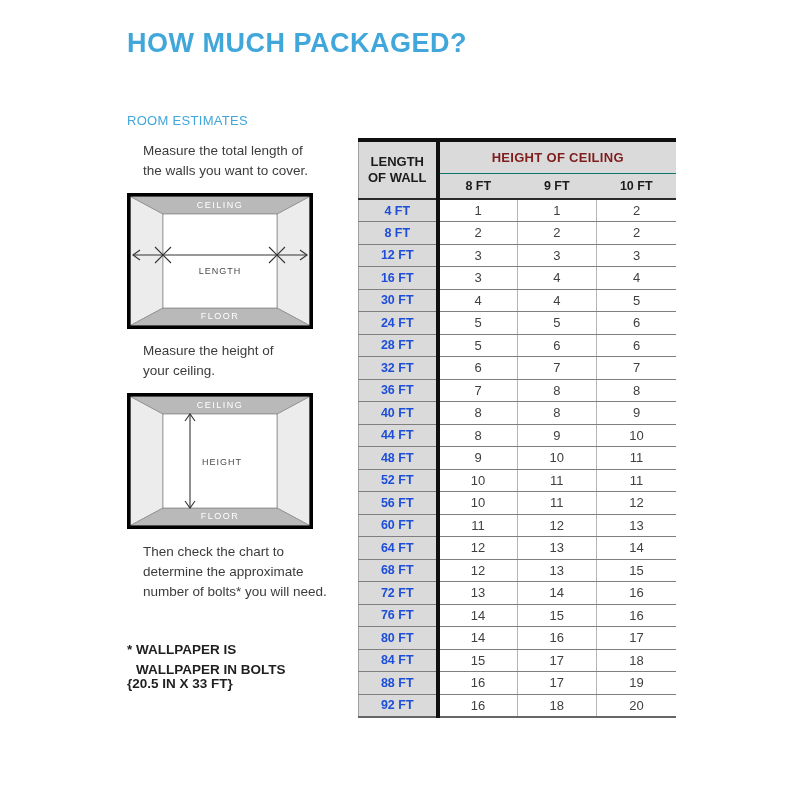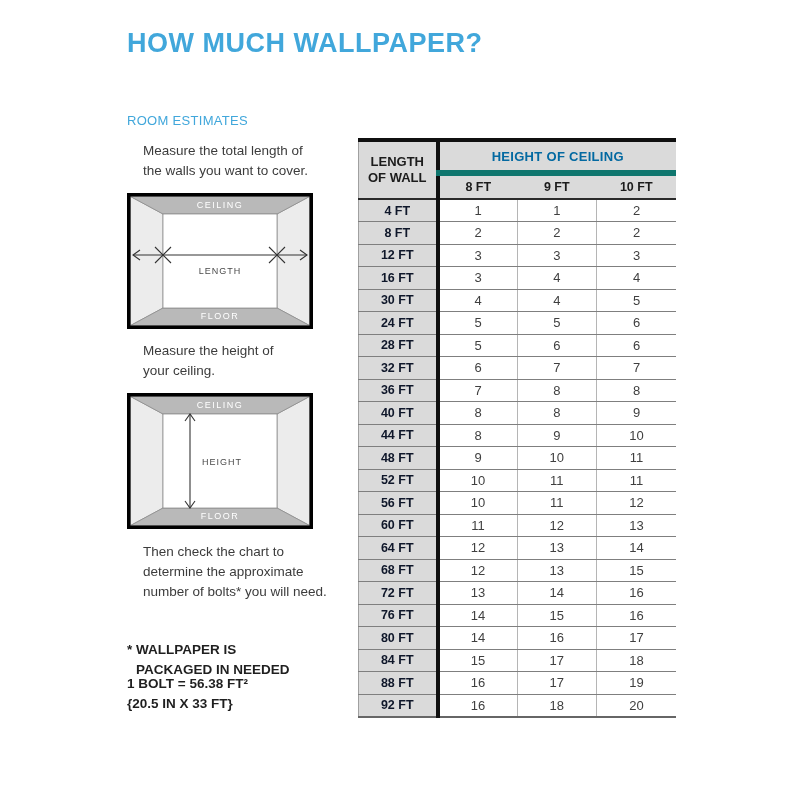--- a/index.html
+++ b/index.html
@@ -65,46 +65,46 @@
   }
   th,td{padding:0;text-align:center;vertical-align:middle;}
   th.corner{
     width:79px;background:var(--hdr-gray);
     border-right:4px solid var(--dark);
     border-bottom:2px solid #2a2a2a;
     font-size:13px;font-weight:bold;color:#1c1c1c;line-height:16px;
   }
   th.group{
     background:var(--hdr-gray);height:33px;
-    border-bottom:6px solid #0f766e;
-    font-size:13px;font-weight:bold;color:#0369a1;letter-spacing:.3px;
+    border-bottom:1px solid #0f766e;
+    font-size:13px;font-weight:bold;color:#7f1d1d;letter-spacing:.3px;
   }
   tr.subhead th{
     background:var(--hdr-gray);height:26px;
     border-bottom:2px solid #2a2a2a;
     font-size:12.5px;font-weight:bold;color:#1c1c1c;
   }
   tbody td{
     height:22.5px;font-size:13px;color:#3f3f3f;
     border-bottom:1.5px solid #7f7f7f;
   }
   tbody td.rowhead{
     background:var(--hdr-gray);
     border-right:4px solid var(--dark);
-    font-size:12.5px;font-weight:bold;color:#0f172a;
+    font-size:12.5px;font-weight:bold;color:#1d4ed8;
   }
   tbody td.val + td.val{border-left:1px solid #b5b5b5;}
   tbody tr:last-child td{border-bottom:2px solid #666;}
 </style>
 </head>
 <body>
 
 <div class="page">
 
-  <h1 class="page-title">HOW MUCH WALLPAPER?</h1>
+  <h1 class="page-title">HOW MUCH PACKAGED?</h1>
 
   <h2 class="section-heading" id="room-heading">ROOM ESTIMATES</h2>
 
   <p class="para" id="step1">
     <span>Measure the total length of</span><br>
     <span>the walls you want to cover.</span>
   </p>
 
   <svg class="room-svg" id="diagram1" viewBox="0 0 186 136">
     <polygon points="3.5,3.5 36,21 36,115 3.5,132.5" fill="#ececec" stroke="#8a8a8a" stroke-width="0.75"></polygon>
@@ -148,25 +148,24 @@
   </svg>
 
   <p class="para" id="step3">
     <span>Then check the chart to</span><br>
     <span>determine the approximate</span><br>
     <span>number of bolts* you will need.</span>
   </p>
 
   <div class="bold-note" id="footnote">
     <div>* WALLPAPER IS</div>
-    <div class="indent">PACKAGED IN NEEDED</div>
+    <div class="indent">WALLPAPER IN BOLTS</div>
   </div>
 
   <div class="bold-note" id="bolt-info">
-    <div>1 BOLT = 56.38 FT²</div>
     <div>{20.5 IN X 33 FT}</div>
   </div>
 
 
   <div class="table-wrap">
     <table>
       <thead>
         <tr>
           <th class="corner" rowspan="2">
             <div>LENGTH</div>

